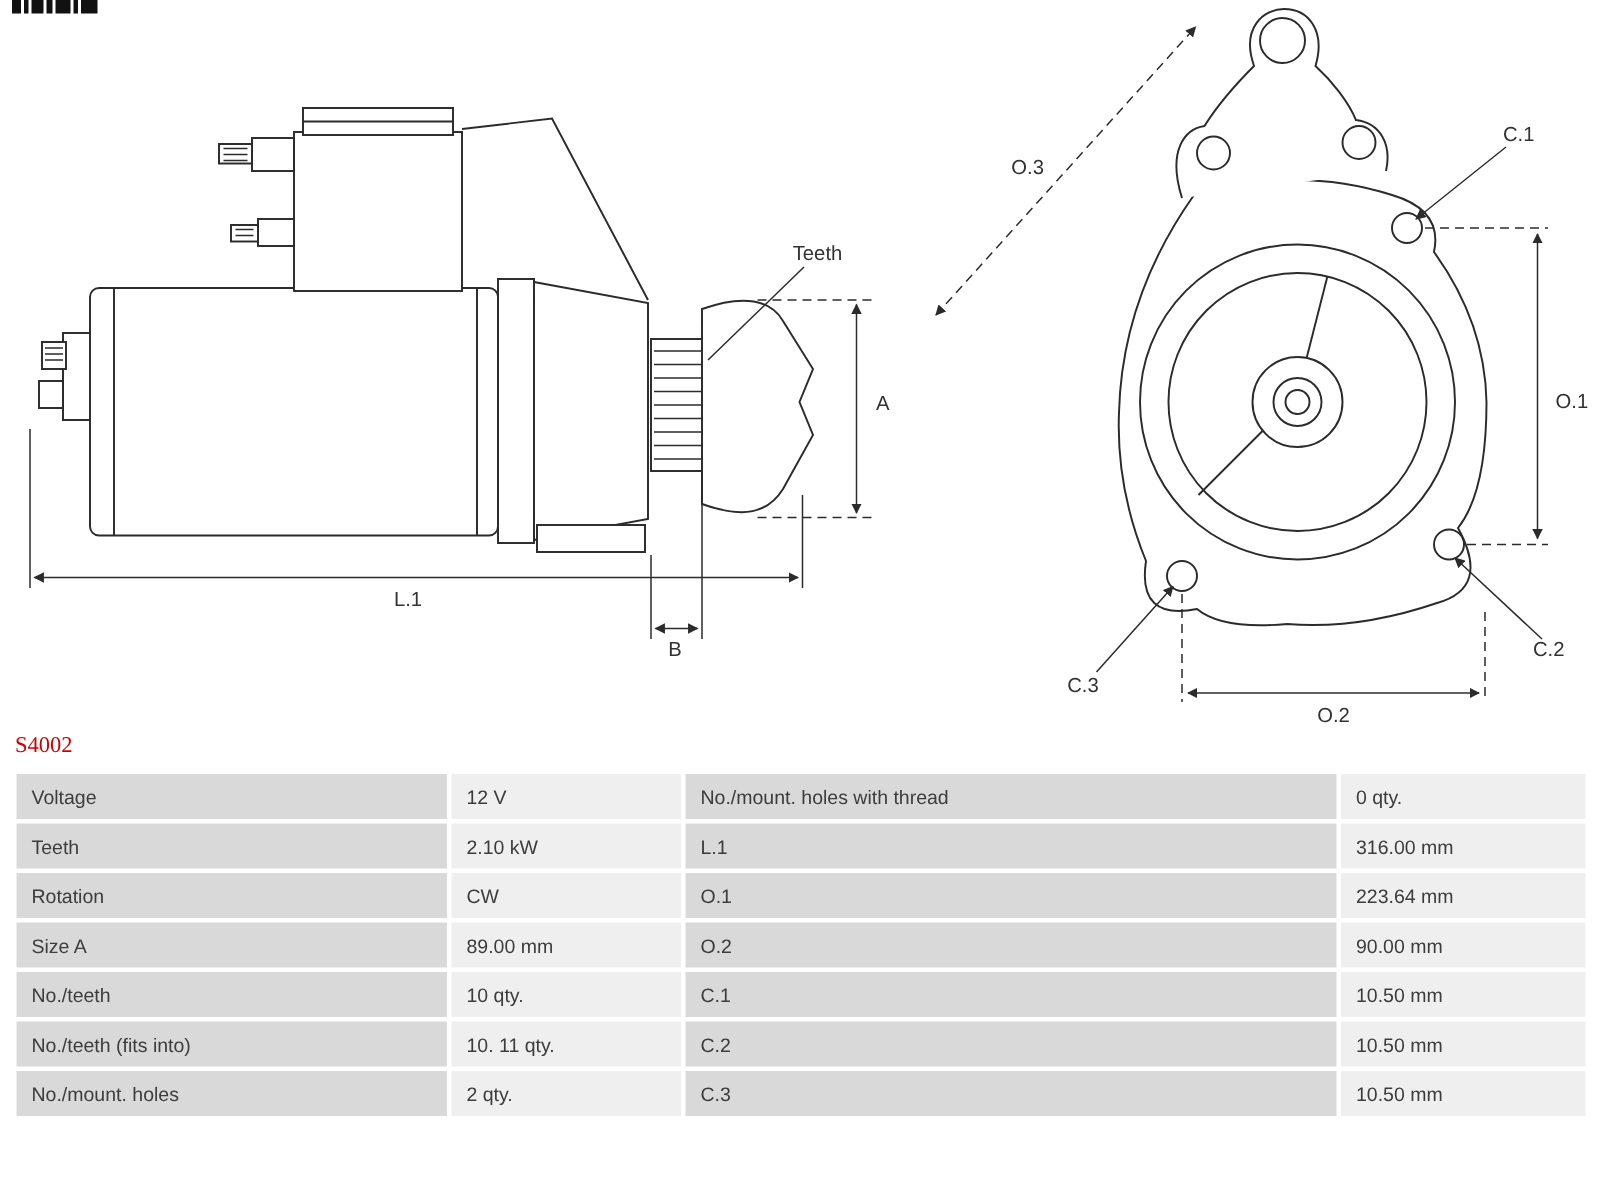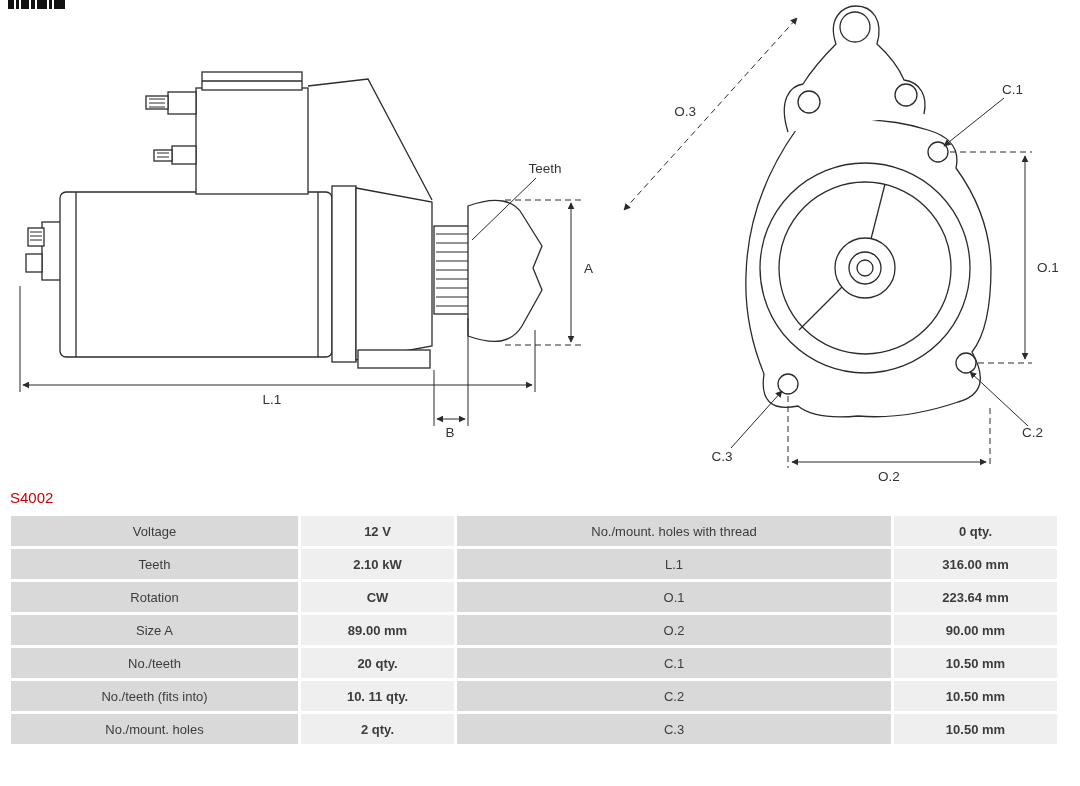--- a/index.html
+++ b/index.html
@@ -8,29 +8,29 @@
   .page { position:relative; width:1080px; height:786px; }
 
   .logo { position:absolute; top:0; left:8px; }
 
   .diagram-svg { display:block; width:1080px; height:486px; }
   .draw { stroke:#2b2b2b; fill:none; stroke-width:1.3; }
   .dimline { stroke:#2b2b2b; stroke-width:1; fill:none; }
   .dash { stroke-dasharray:6 4; }
   .dim-text { font-family:"Liberation Sans", sans-serif; font-size:13.5px; fill:#333; }
 
-  .part-number { margin:3px 16px 7px 10px; font-size:15px; color:var(--accent-red,#cc0000); }
+  .part-number { margin:3px 16px 7px 10px; font-size:15px; color:var(--accent-red,#cc0000);font-family:Liberation Serif, serif; }
 
   table.specs { margin-left:8px; border-collapse:separate; border-spacing:3px;
                 width:1052px; table-layout:fixed; }
   table.specs td { height:30px; font-size:13px; color:var(--text-color,#3c3c3c);
-                   text-align:center; padding:0 10px; vertical-align:middle;
+                   text-align:left; padding:0 10px; vertical-align:middle;
                    white-space:nowrap; overflow:hidden; }
   td.lbl { background:var(--cell-label-bg,#d9d9d9); }
-  td.val { background:var(--cell-value-bg,#efefef);font-weight:bold; }
+  td.val { background:var(--cell-value-bg,#efefef); }
 </style>
 </head>
 <body>
 
 <div class="page">
 
   <svg class="logo" width="58" height="10" viewBox="0 0 58 10">
     <rect x="0" y="0" width="6" height="9" fill="#111"></rect>
     <rect x="8" y="0" width="3" height="9" fill="#111"></rect>
     <rect x="13" y="0" width="8" height="9" fill="#111"></rect>
@@ -178,21 +178,21 @@
         <td class="val">223.64 mm</td>
       </tr>
       <tr>
         <td class="lbl">Size A</td>
         <td class="val">89.00 mm</td>
         <td class="lbl">O.2</td>
         <td class="val">90.00 mm</td>
       </tr>
       <tr>
         <td class="lbl">No./teeth</td>
-        <td class="val">20 qty.</td>
+        <td class="val">10 qty.</td>
         <td class="lbl">C.1</td>
         <td class="val">10.50 mm</td>
       </tr>
       <tr>
         <td class="lbl">No./teeth (fits into)</td>
         <td class="val">10. 11 qty.</td>
         <td class="lbl">C.2</td>
         <td class="val">10.50 mm</td>
       </tr>
       <tr>

